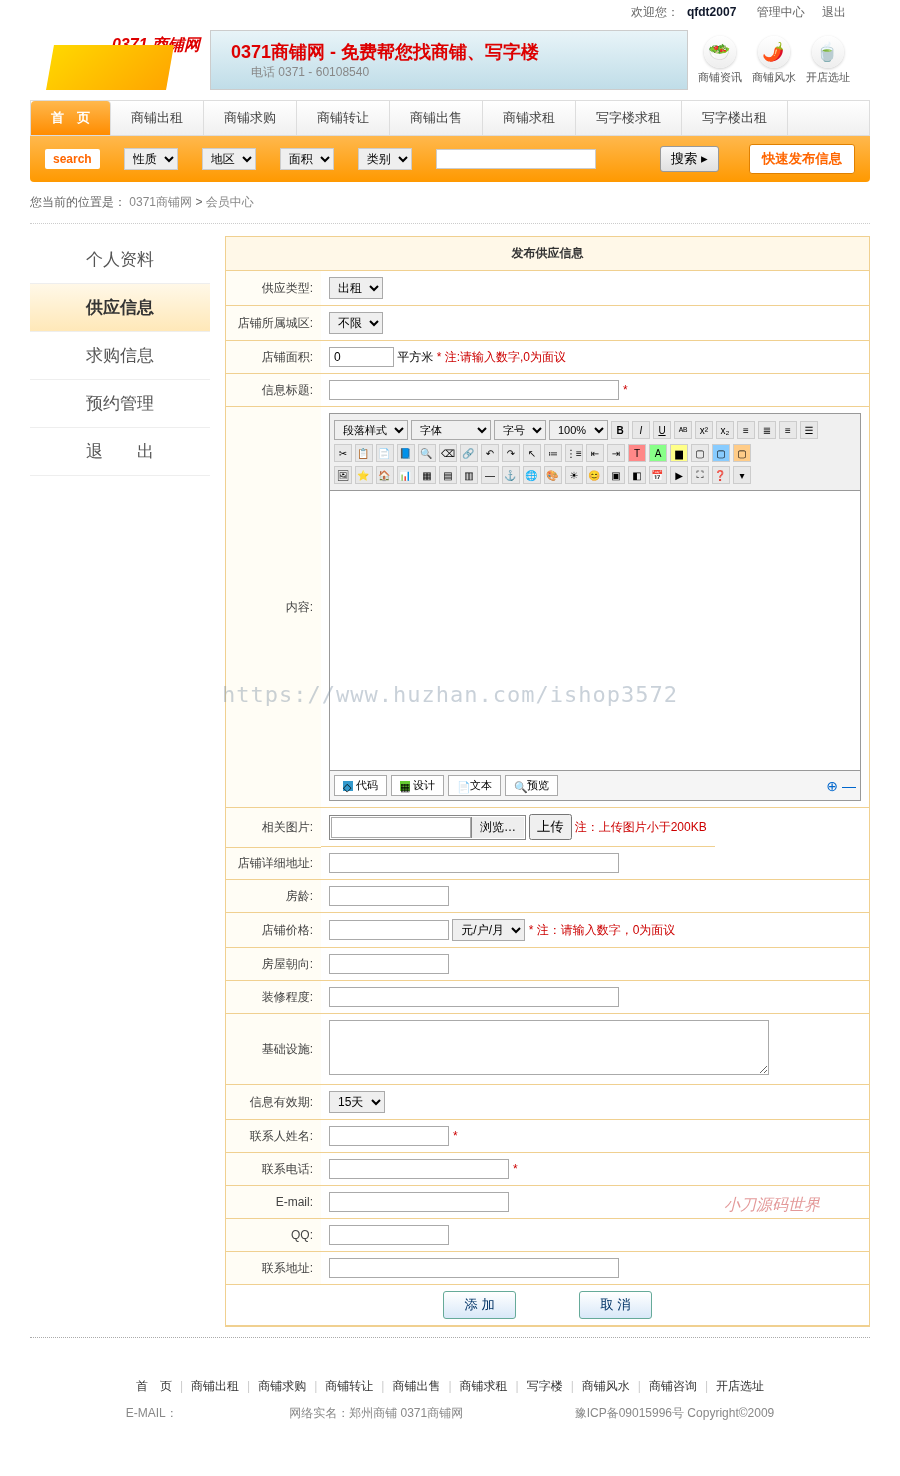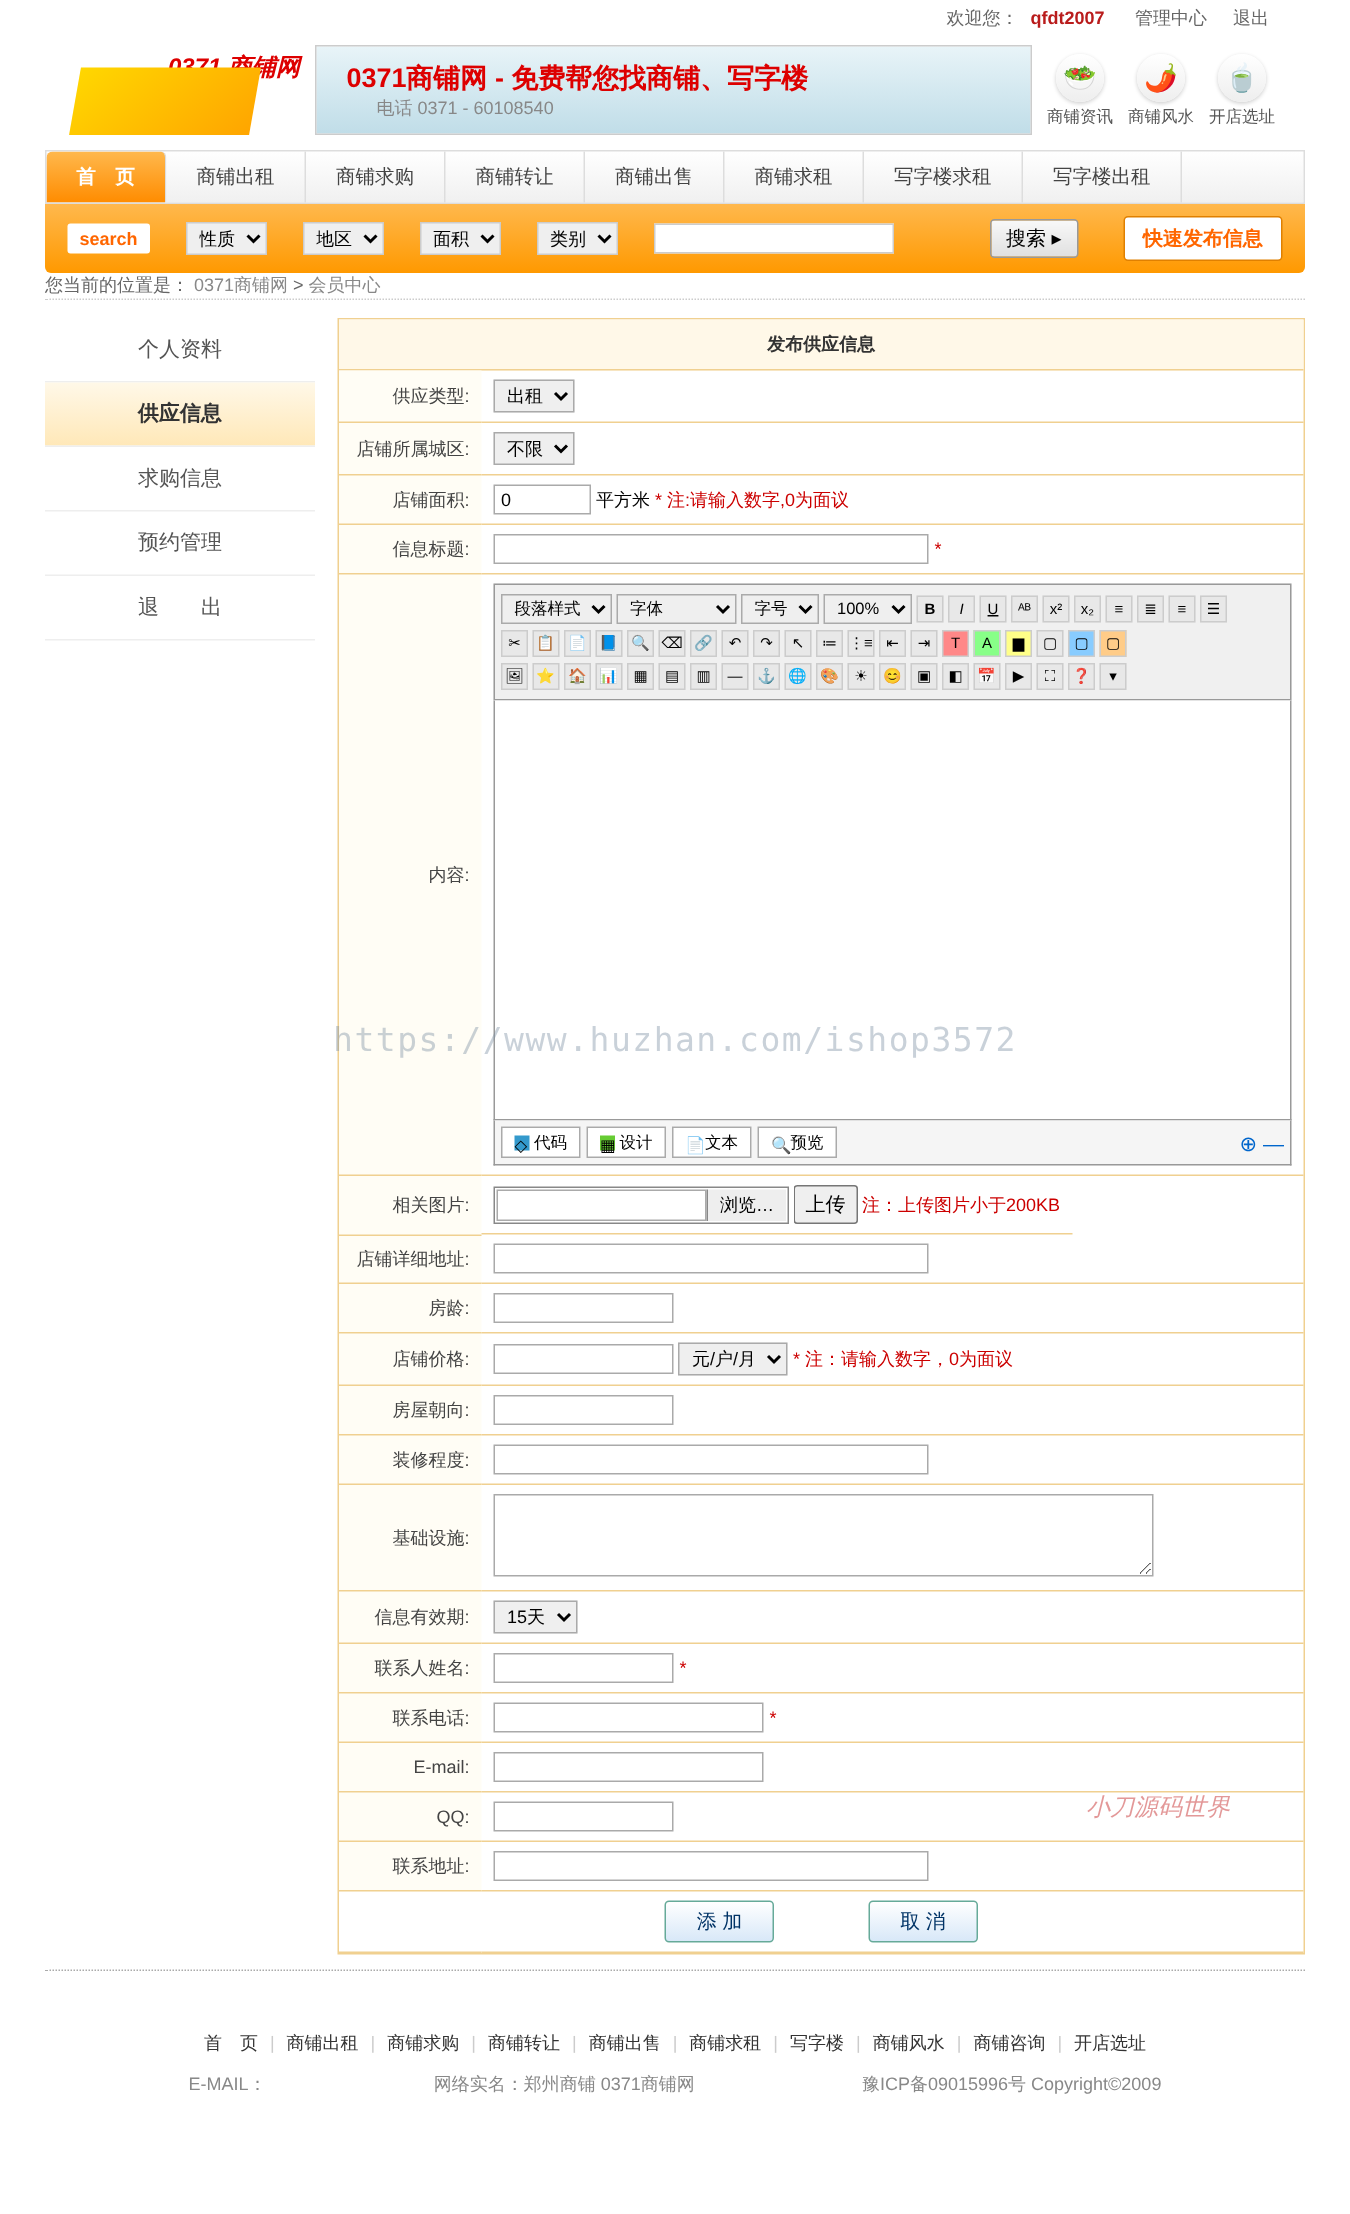--- a/index.html
+++ b/index.html
@@ -1,45 +1,45 @@
 <!DOCTYPE html>
 <html><head>
 <meta charset="utf-8">
 <style>
 * { margin: 0; padding: 0; box-sizing: border-box; }
 body { font-family: Arial, "Microsoft YaHei", sans-serif; font-size: 12px; background: #fff; }
 .container { width: 840px; margin: 0 auto; }
 .top-bar { text-align: right; padding: 4px 20px; font-size: 12px; color: #666; }
 .top-bar span { margin: 0 4px; }
-.top-bar .red { color: #b91c1c; font-weight: bold; }
+.top-bar .red { color: #0f172a; font-weight: bold; }
 .header { display: flex; align-items: center; padding: 5px 20px; gap: 10px; }
 .logo { width: 150px; height: 60px; position: relative; }
 .logo-text { position: absolute; top: 5px; right: 0; color: #d00; font-style: italic; font-weight: bold; font-size: 16px; }
 .logo-cube { position: absolute; bottom: 0; left: 0; width: 120px; height: 45px; background: linear-gradient(135deg, #ffd700, #ffa500); transform: skewX(-10deg); }
 .banner { flex: 1; height: 60px; background: linear-gradient(to bottom, #e8f4f8, #c0dde8); display: flex; align-items: center; padding: 0 20px; border: 1px solid #ccc; }
 .banner-text { color: #d00; font-size: 18px; font-weight: bold; }
 .banner-phone { color: #888; font-size: 12px; margin-left: 20px; }
 .icons-right { display: flex; gap: 10px; }
 .icon-item { text-align: center; font-size: 11px; color: #555; }
 .icon-circle { width: 32px; height: 32px; border-radius: 50%; background: linear-gradient(#fff,#eee); box-shadow: 0 1px 3px rgba(0,0,0,0.2); margin: 0 auto 2px; display: flex; align-items: center; justify-content: center; font-size: 18px; }
 .nav { background: linear-gradient(#fff, #f0f0f0); border: 1px solid #ddd; padding: 0; margin-top: 5px; }
 .nav-list { display: flex; list-style: none; }
 .nav-list li { padding: 8px 20px; border-right: 1px solid #ddd; cursor: pointer; color: #444; font-size: 13px; }
 .nav-list li.active { background: linear-gradient(#ffb84d, #ff8c00); color: #fff; font-weight: bold; border-radius: 4px 4px 0 0; }
 .search-bar { background: linear-gradient(#ffb84d, #ff9900); padding: 8px 15px; display: flex; align-items: center; gap: 24px; border-radius: 0 0 4px 4px; }
 .search-label { background: #fff; color: #ff6600; padding: 3px 8px; font-weight: bold; border-radius: 2px; }
 .search-bar select, .search-bar input[type="text"] { padding: 2px 4px; font-size: 12px; border: 1px solid #ccc; }
 .search-bar input[type="text"] { width: 160px; }
 .btn-search { padding: 3px 10px; background: linear-gradient(#f8f8f8,#e0e0e0); border: 1px solid #999; border-radius: 3px; cursor: pointer; }
 .btn-publish { background: #fff; color: #ff6600; font-weight: bold; padding: 5px 12px; border: 1px solid #e08000; border-radius: 3px; cursor: pointer; margin-left: auto; }
-.breadcrumb { padding: 0 0; color: #666; font-size: 12px; border-bottom: 1px dotted #ccc; margin-bottom: 12px; }
+.breadcrumb { padding: 12px 0; color: #666; font-size: 12px; border-bottom: 1px dotted #ccc; margin-bottom: 12px; }
 .breadcrumb .link { color: #888; }
 .main { display: flex; gap: 15px; }
 .sidebar { width: 180px; }
-.sidebar-item { padding: 12px; text-align: center; border-bottom: 1px solid #eee; cursor: pointer; color: #555; font-size: 14px; }
+.sidebar-item { padding: 12px; text-align: center; border-bottom: 1px solid #eee; cursor: pointer; color: #555; font-size: 17px; }
 .sidebar-item.active { background: linear-gradient(#fff8e8, #ffe8b8); font-weight: bold; color: #333; }
 .content { flex: 1; border: 1px solid #f0d090; }
 .content-title { background: #fff8e8; text-align: center; padding: 8px; font-weight: bold; color: #333; border-bottom: 1px solid #f0d090; }
 .form-table { width: 100%; border-collapse: collapse; }
 .form-table td { padding: 6px 8px; border-bottom: 1px solid #f0d090; vertical-align: middle; }
 .form-table td.label { width: 95px; text-align: right; color: #444; background: #fffdf5; }
 .form-table input[type="text"], .form-table select, .form-table textarea { border: 1px solid #aaa; padding: 2px 4px; font-size: 12px; }
 .form-table input.wide { width: 290px; }
 .form-table input.mid { width: 120px; }
 .form-table input.small { width: 65px; }

